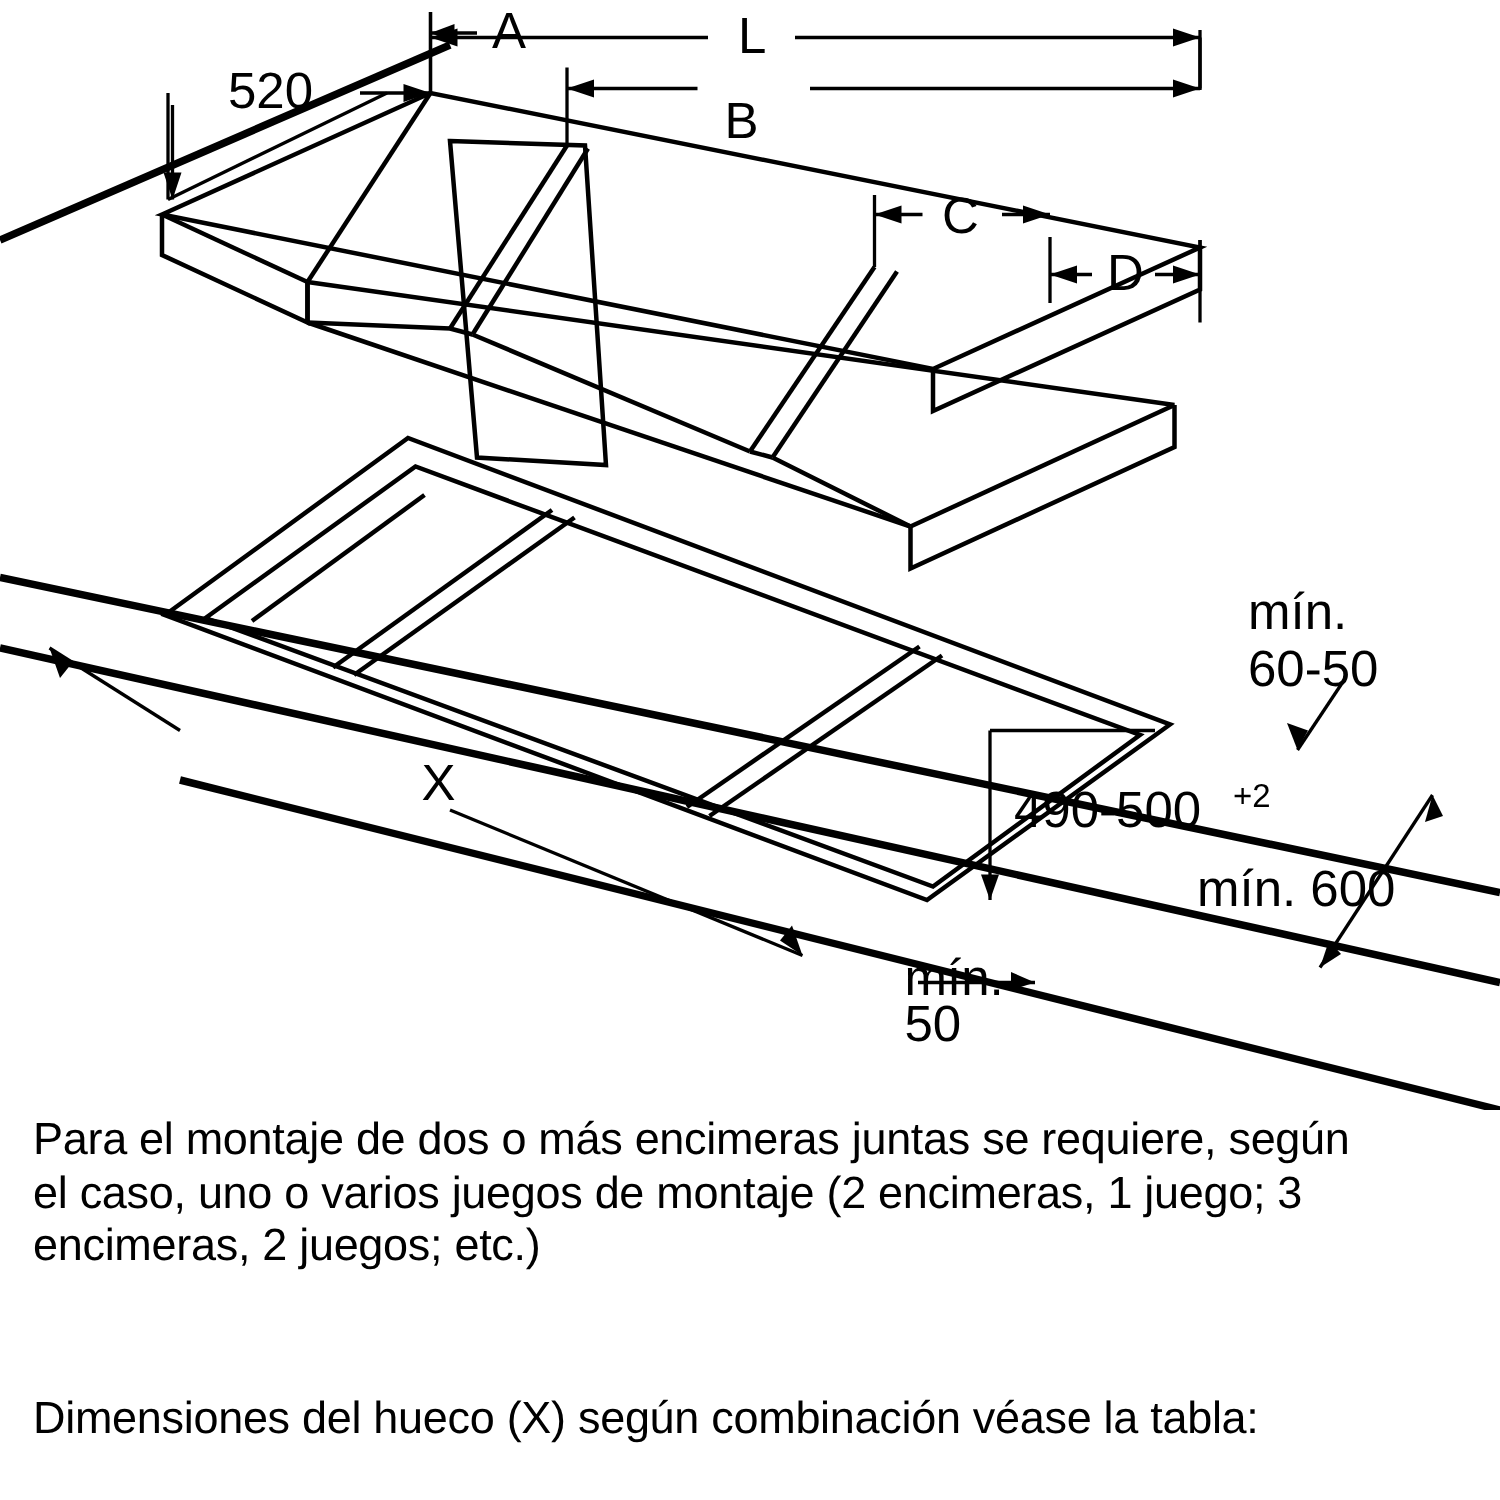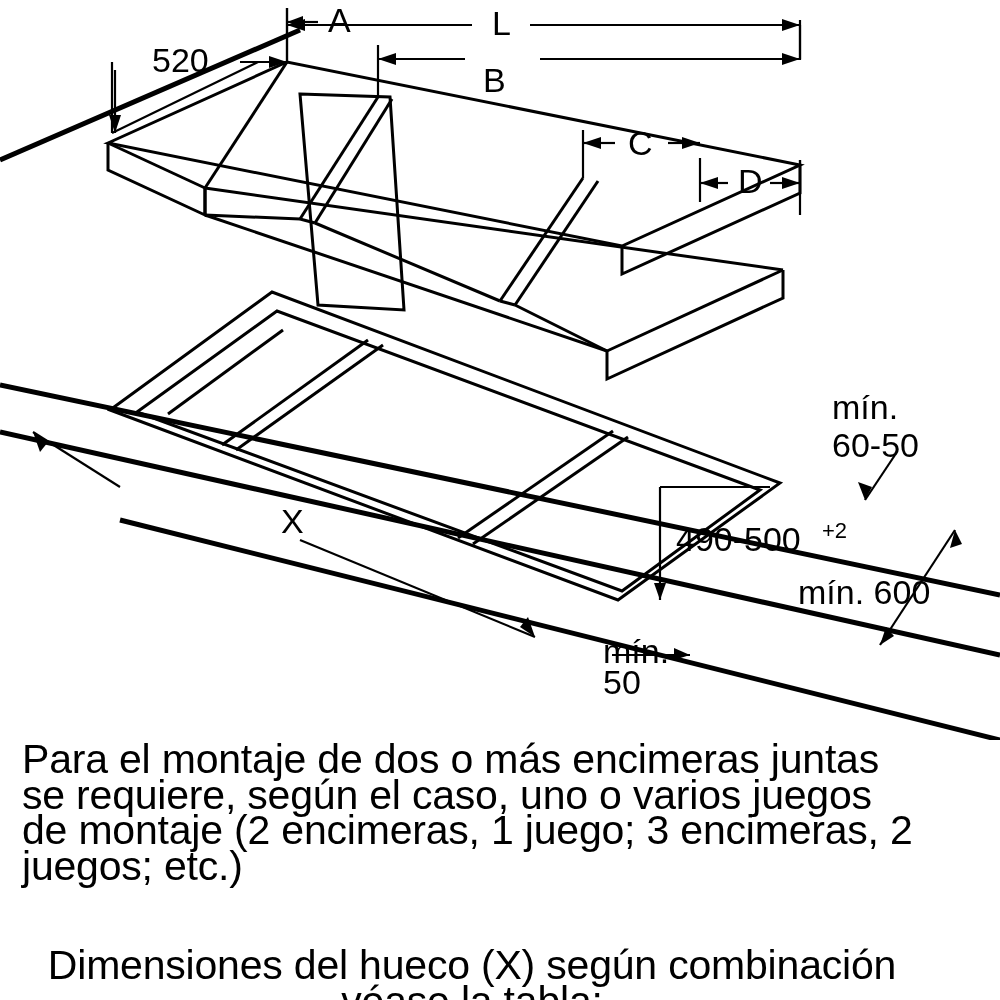--- a/index.html
+++ b/index.html
@@ -26,28 +26,28 @@
     display: block;
   }
   .lbl {
     font-family: "Liberation Sans", sans-serif;
     fill: #000000;
   }
   .paragraph {
     position: absolute;
     left: 22px;
     font-family: "Liberation Sans", sans-serif;
-    font-size: 41px;
+    font-size: 30px;
     line-height: 35.5px;
     color: #000000;
     white-space: pre-line;
     letter-spacing: -0.2px;
   }
   #para-1 { top: 742px; width: 900px; }
-  #para-2 { top: 948px; width: 900px; text-align: center; }
+  #para-2 { top: 928px; width: 900px; }
 </style>
 </head>
 <body>
 
 <div id="diagram-wrap">
   <svg id="figure" width="1000" height="740" viewBox="0 0 1000 740" xmlns="http://www.w3.org/2000/svg">
 
     <g fill="none" stroke="#000000" stroke-width="3" stroke-linecap="butt" stroke-linejoin="miter">
 
       <g>

